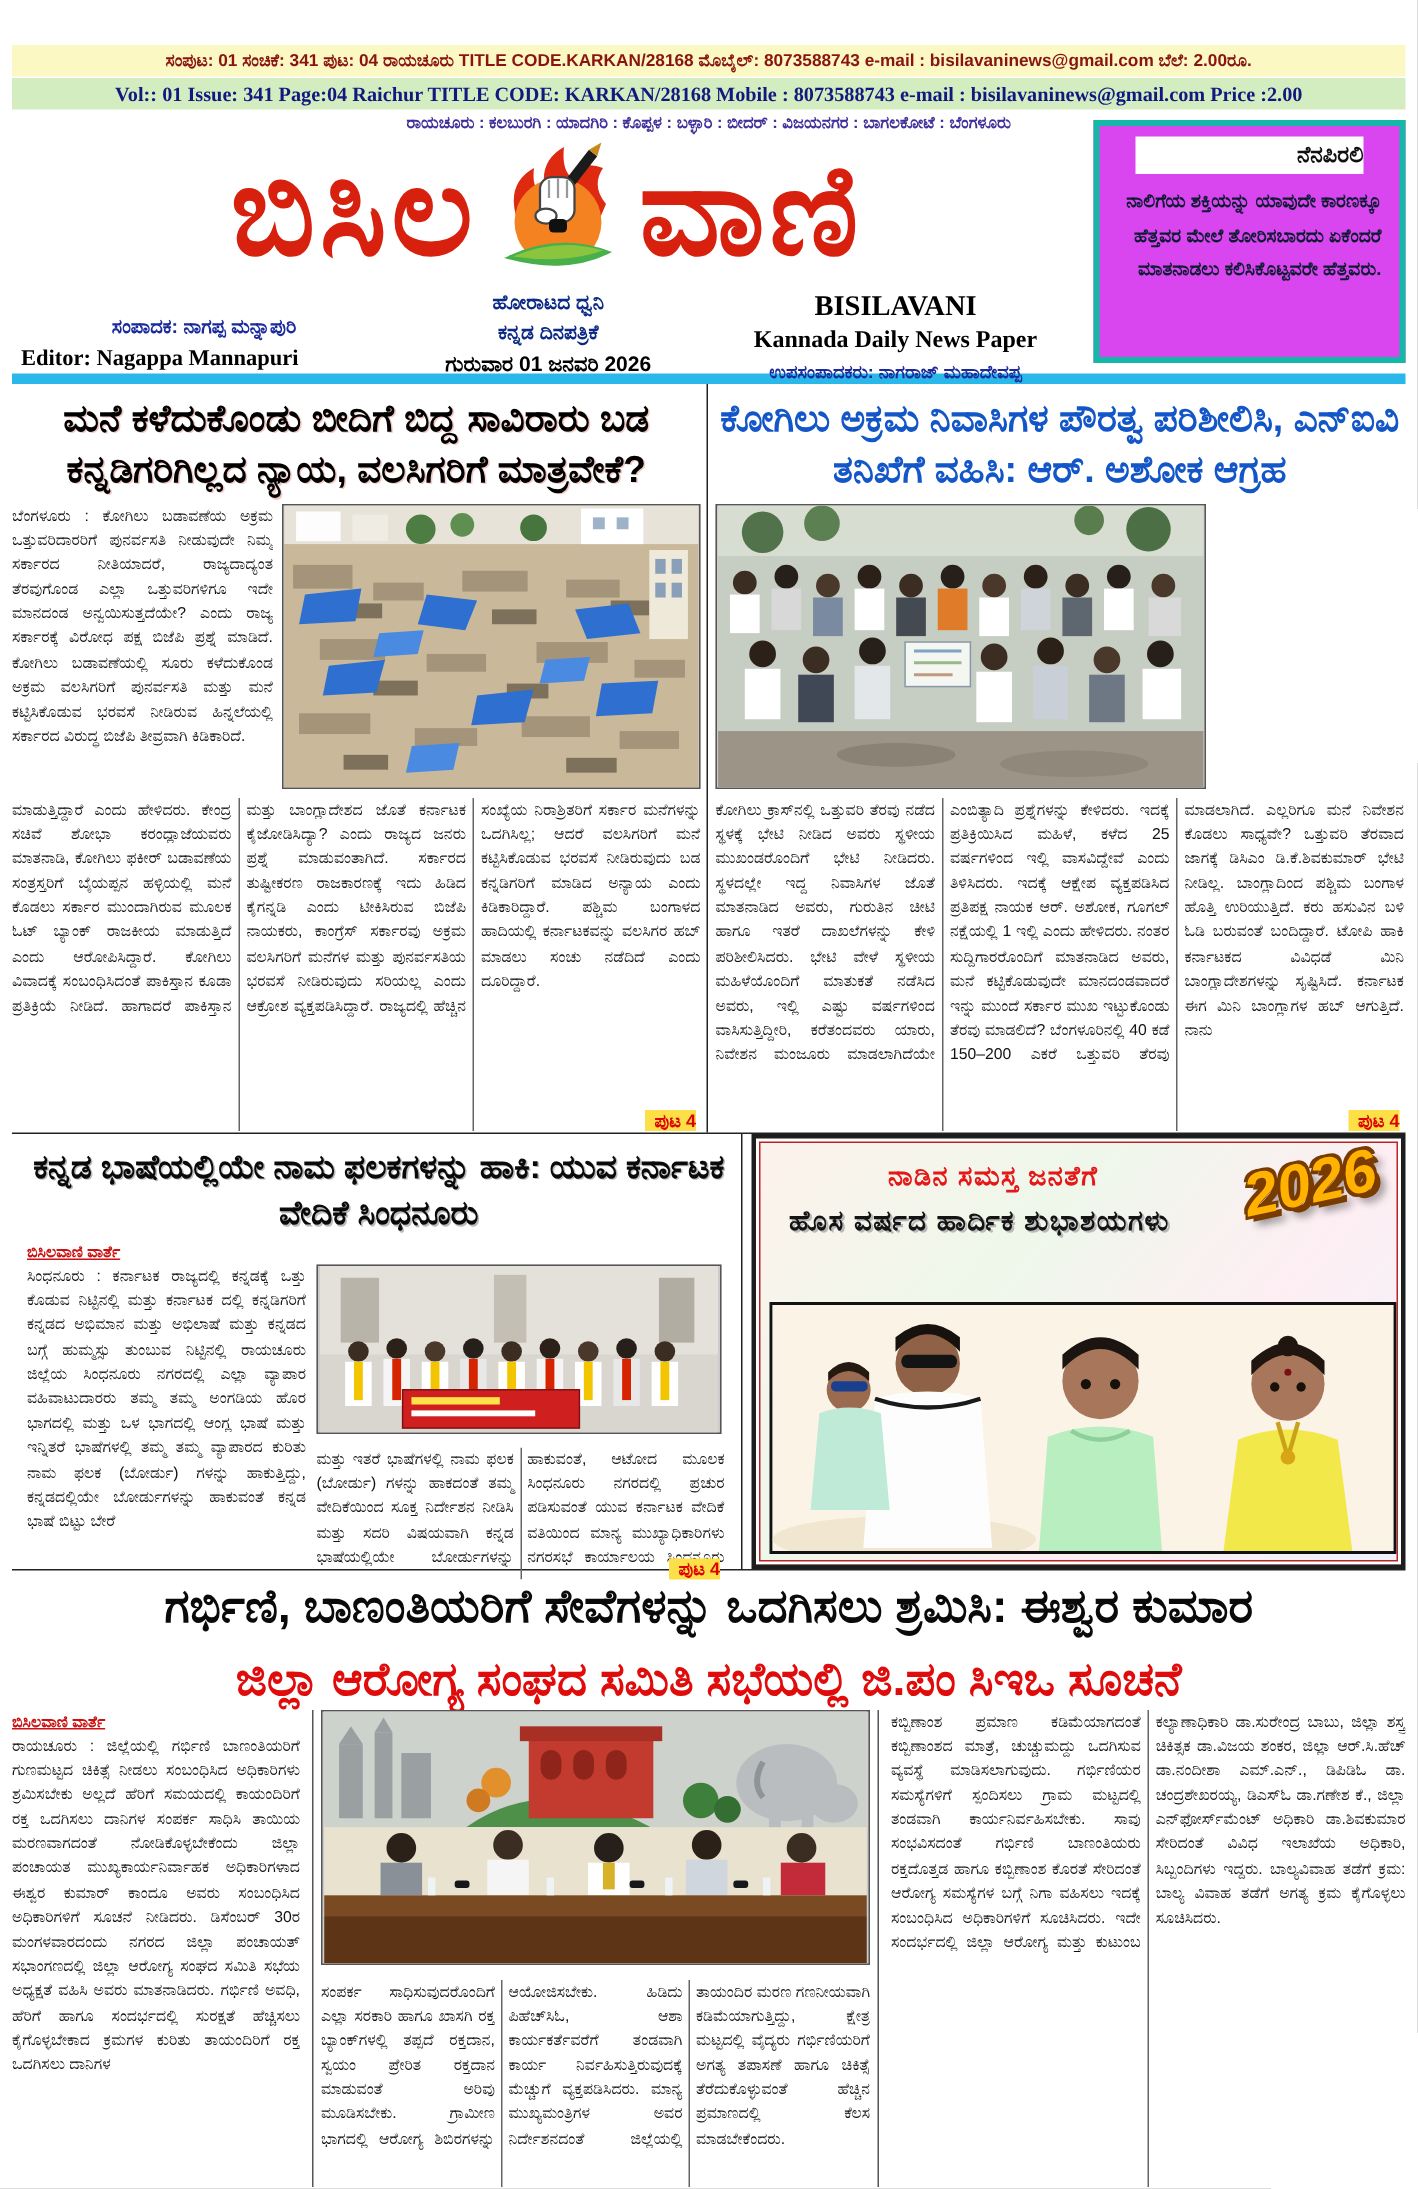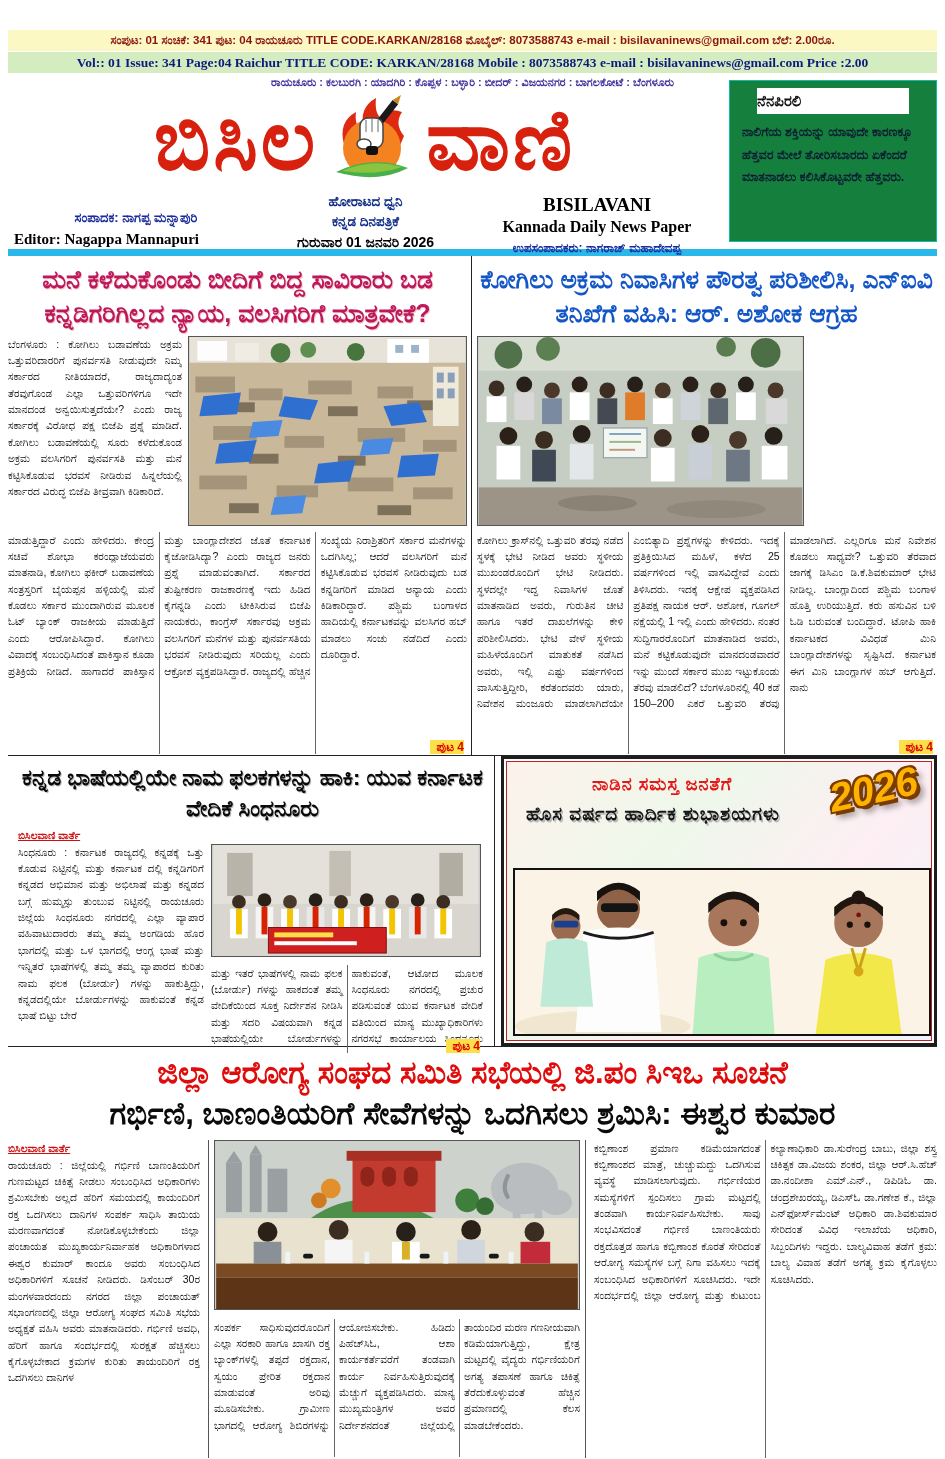--- a/index.html
+++ b/index.html
@@ -27,30 +27,30 @@
   .editor-en { font-family:"Liberation Serif", serif; font-weight:bold; font-size:15px; color:#000; margin-top:5px; }
   .mast-center { width:215px; text-align:center; }
   .tagline { color:#0d2a86; font-weight:bold; font-size:13.5px; line-height:1.45; }
   .date-line { color:#000; font-weight:bold; font-size:14px; margin-top:3px; }
   .mast-right { flex:1; text-align:center; padding-top:2px; }
   .name-en { font-family:"Liberation Serif", serif; font-weight:bold; font-size:19px; color:#000; }
   .sub-en  { font-family:"Liberation Serif", serif; font-weight:bold; font-size:16px; color:#000; margin-top:2px; }
   .sub-editor { color:#1a2a9c; font-weight:bold; font-size:12px; margin-top:5px; }
 
   .quote-box { position:absolute; right:0; top:-10px; width:208px; height:162px;
-               background:#15803d; border:1px solid #14b8a6; text-align:left; padding-top:5px; }
+               background:#d946ef; border:4px solid #14b8a6; text-align:right; padding-top:5px; }
   .quote-title { background:#fff; width:152px; margin:2px auto 7px; font-weight:bold; font-size:15px;
                  color:#111; padding:4px 0; }
   .quote-text { font-weight:bold; font-size:12.5px; line-height:1.8; color:#0d1b33; padding:0 12px; }
 
   .cyan-bar { height:7px; background:#2ab7ea; margin-top:3px; }
 
   
   .headline { font-weight:bold; text-align:center; }
-  .h-red  { color:#be185d; font-size:25px; line-height:1.35; padding:7px 2px 5px; text-shadow:1px 1px 0 #f3c9c4; }
+  .h-red  { color:#000000; font-size:25px; line-height:1.35; padding:7px 2px 5px; text-shadow:1px 1px 0 #f3c9c4; }
   .h-blue { color:#1356c8; font-size:25px; line-height:1.35; padding:7px 2px 5px; }
   .bodytext { font-size:10.5px; line-height:1.56; text-align:justify; color:#111; }
   .byline { color:#cc1111; font-weight:bold; font-size:10.5px; margin:2px 0 2px;text-decoration:underline; }
   .pageref { position:absolute; right:3px; bottom:0; color:#e00000; font-weight:bold; font-size:12px;
              background:#fde047; padding-left:6px; }
   .photo-frame { border:1px solid #555; background:#ccc; }
 
   
   .top-row { display:flex; height:500px; border-bottom:1px solid #222; }
   .art-tl { width:463px; padding-right:4px; }
@@ -369,22 +369,22 @@
             <circle cx="361" cy="56" r="3.2" fill="#17110c"></circle>
           <circle cx="352" cy="46" r="2.4" fill="#7a1010"></circle>
           <path d="M318,92 Q352,78 386,92 L396,168 L308,168 Z" fill="#f2e84a"></path>
           <path d="M345,80 L352,104 L359,80" fill="none" stroke="#caa21a" stroke-width="3"></path>
           <circle cx="352" cy="104" r="5" fill="#d8a517"></circle>
         </svg>
       </div>
     </div>
 
     <div class="bottom-sec">
+      <div class="headline h-b2">ಗರ್ಭಿಣಿ, ಬಾಣಂತಿಯರಿಗೆ ಸೇವೆಗಳನ್ನು ಒದಗಿಸಲು ಶ್ರಮಿಸಿ: ಈಶ್ವರ ಕುಮಾರ</div>
       <div class="headline h-b1">ಜಿಲ್ಲಾ ಆರೋಗ್ಯ ಸಂಘದ ಸಮಿತಿ ಸಭೆಯಲ್ಲಿ ಜಿ.ಪಂ ಸಿಇಒ ಸೂಚನೆ</div>
-      <div class="headline h-b2">ಗರ್ಭಿಣಿ, ಬಾಣಂತಿಯರಿಗೆ ಸೇವೆಗಳನ್ನು ಒದಗಿಸಲು ಶ್ರಮಿಸಿ: ಈಶ್ವರ ಕುಮಾರ</div>
       <div class="bottom-content">
         <div class="b-col1">
           <div class="byline">ಬಿಸಿಲವಾಣಿ ವಾರ್ತೆ</div>
           <div class="bodytext">ರಾಯಚೂರು : ಜಿಲ್ಲೆಯಲ್ಲಿ ಗರ್ಭಿಣಿ ಬಾಣಂತಿಯರಿಗೆ ಗುಣಮಟ್ಟದ ಚಿಕಿತ್ಸೆ ನೀಡಲು ಸಂಬಂಧಿಸಿದ ಅಧಿಕಾರಿಗಳು ಶ್ರಮಿಸಬೇಕು ಅಲ್ಲದೆ ಹೆರಿಗೆ ಸಮಯದಲ್ಲಿ ಕಾಯಂದಿರಿಗೆ ರಕ್ತ ಒದಗಿಸಲು ದಾನಿಗಳ ಸಂಪರ್ಕ ಸಾಧಿಸಿ ತಾಯಿಯ ಮರಣವಾಗದಂತೆ ನೋಡಿಕೊಳ್ಳಬೇಕೆಂದು ಜಿಲ್ಲಾ ಪಂಚಾಯತ ಮುಖ್ಯಕಾರ್ಯನಿರ್ವಾಹಕ ಅಧಿಕಾರಿಗಳಾದ ಈಶ್ವರ ಕುಮಾರ್ ಕಾಂದೂ ಅವರು ಸಂಬಂಧಿಸಿದ ಅಧಿಕಾರಿಗಳಿಗೆ ಸೂಚನೆ ನೀಡಿದರು. ಡಿಸೆಂಬರ್ 30ರ ಮಂಗಳವಾರದಂದು ನಗರದ ಜಿಲ್ಲಾ ಪಂಚಾಯತ್ ಸಭಾಂಗಣದಲ್ಲಿ ಜಿಲ್ಲಾ ಆರೋಗ್ಯ ಸಂಘದ ಸಮಿತಿ ಸಭೆಯ ಅಧ್ಯಕ್ಷತೆ ವಹಿಸಿ ಅವರು ಮಾತನಾಡಿದರು. ಗರ್ಭಿಣಿ ಅವಧಿ, ಹೆರಿಗೆ ಹಾಗೂ ಸಂದರ್ಭದಲ್ಲಿ ಸುರಕ್ಷತೆ ಹೆಚ್ಚಿಸಲು ಕೈಗೊಳ್ಳಬೇಕಾದ ಕ್ರಮಗಳ ಕುರಿತು ತಾಯಂದಿರಿಗೆ ರಕ್ತ ಒದಗಿಸಲು ದಾನಿಗಳ</div>
         </div>
         <div class="b-mid">
           <svg class="photo-frame" width="366" height="170" viewBox="0 0 366 170">
             <rect width="366" height="170" fill="#e8e2cf"></rect>
             <rect width="366" height="78" fill="#cdd2cd"></rect>
             <g fill="#9aa0a2">

